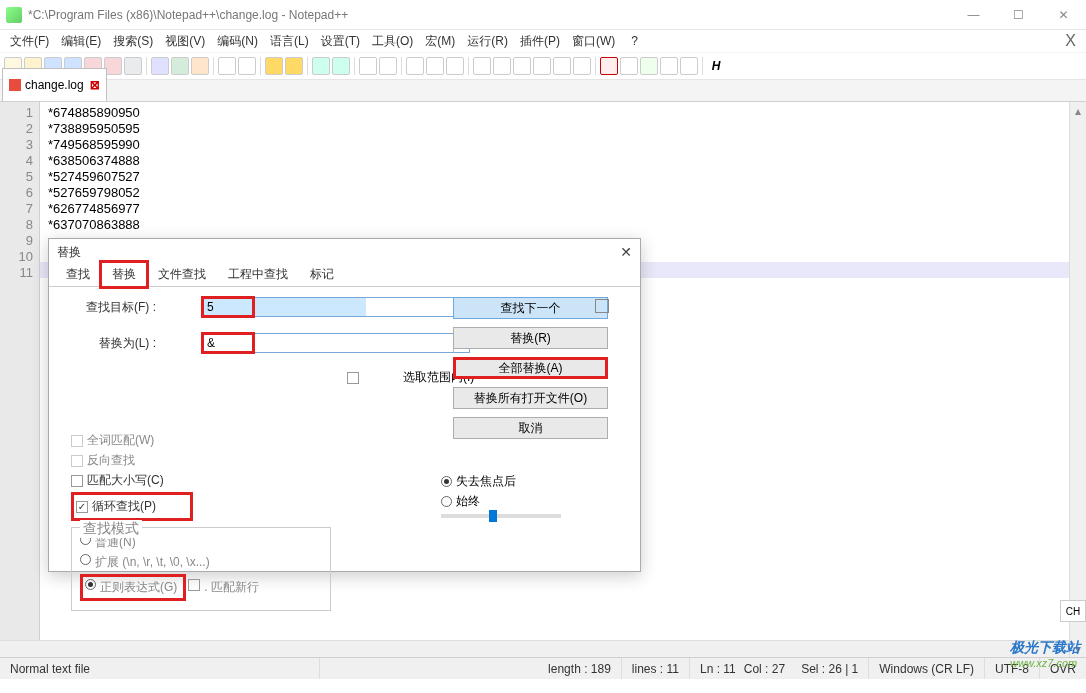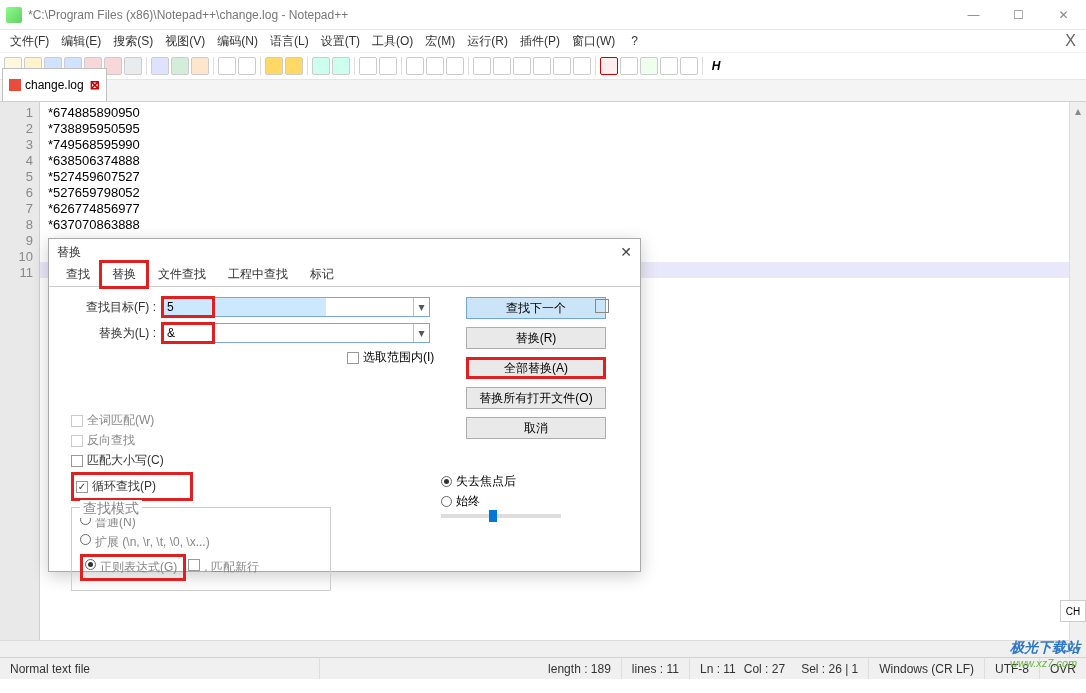--- a/index.html
+++ b/index.html
@@ -48,26 +48,26 @@
 .status-spacer{flex:1;}
 
 
 .dialog { position:absolute; left:48px; top:238px; width:593px; height:334px; background:#fff; border:1px solid #aaa; box-shadow:0 4px 16px rgba(0,0,0,.2);}
 .dlg-title { height:26px; display:flex; align-items:center; padding:0 8px; font-size:12px; color:#333;}
 .dlg-close { margin-left:auto; font-size:14px; color:#444;}
 .dlg-tabs { height:22px; display:flex; align-items:flex-end; border-bottom:1px solid #ccc; padding:0 6px;}
 .dlg-tab { padding:3px 10px; border:1px solid transparent; font-size:12px; color:#333; position:relative; top:1px;}
 .dlg-tab.active { background:#fff; border:1px solid #ccc; border-bottom:1px solid #fff;}
 .dlg-body { padding:10px 8px; position:relative; height:calc(100% - 48px);}
-.dlg-row { display:flex; align-items:center; margin-bottom:6px;}
+.dlg-row { display:flex; align-items:center; margin-bottom:16px;gap:40px;}
 .dlg-label { width:105px; text-align:right; padding-right:6px; font-size:12px; color:#333;}
 .dlg-combo { width:268px; height:20px; border:1px solid #7aa7d8; background:#fff; position:relative; display:flex;}
 .dlg-combo input { flex:1; border:none; outline:none; font-size:12px; padding:0 4px; background:transparent;}
 .dlg-combo .dd { width:16px; border-left:1px solid #c0c0c0; display:flex; align-items:center; justify-content:center; color:#555;}
-.dlg-btn { width:140px; height:22px; border:1px solid #adadad; background:#e9e9e9; margin-left:19px; font-size:12px; display:flex; align-items:center; justify-content:center;}
+.dlg-btn { width:155px; height:22px; border:1px solid #adadad; background:#e9e9e9; margin-left:6px; font-size:12px; display:flex; align-items:center; justify-content:center;}
 .dlg-btn.primary { background:#cce4f7; border-color:#6fa8dc;}
 .dlg-btn-col { position:absolute; left:398px; top:10px; display:flex; flex-direction:column; gap:8px;}
 .dlg-extra-chk { position:absolute; left:546px; top:12px; width:14px; height:14px; border:1px solid #888;}
 .dlg-chk-area { margin-top:46px; margin-left:14px; font-size:12px; color:#888;}
 .dlg-chk-area label{ display:flex; align-items:center; gap:4px; margin-bottom:3px;}
 .dlg-chk-area label.enabled{ color:#333;}
 .chk{ width:12px; height:12px; border:1px solid #999; display:inline-flex; align-items:center; justify-content:center; font-size:10px;}
 .chk.disabled{ border-color:#ccc;}
 .chk.checked::after{ content:"✓"; color:#333;}
 .radio{ width:11px; height:11px; border:1px solid #666; border-radius:50%; display:inline-flex; align-items:center; justify-content:center;}

